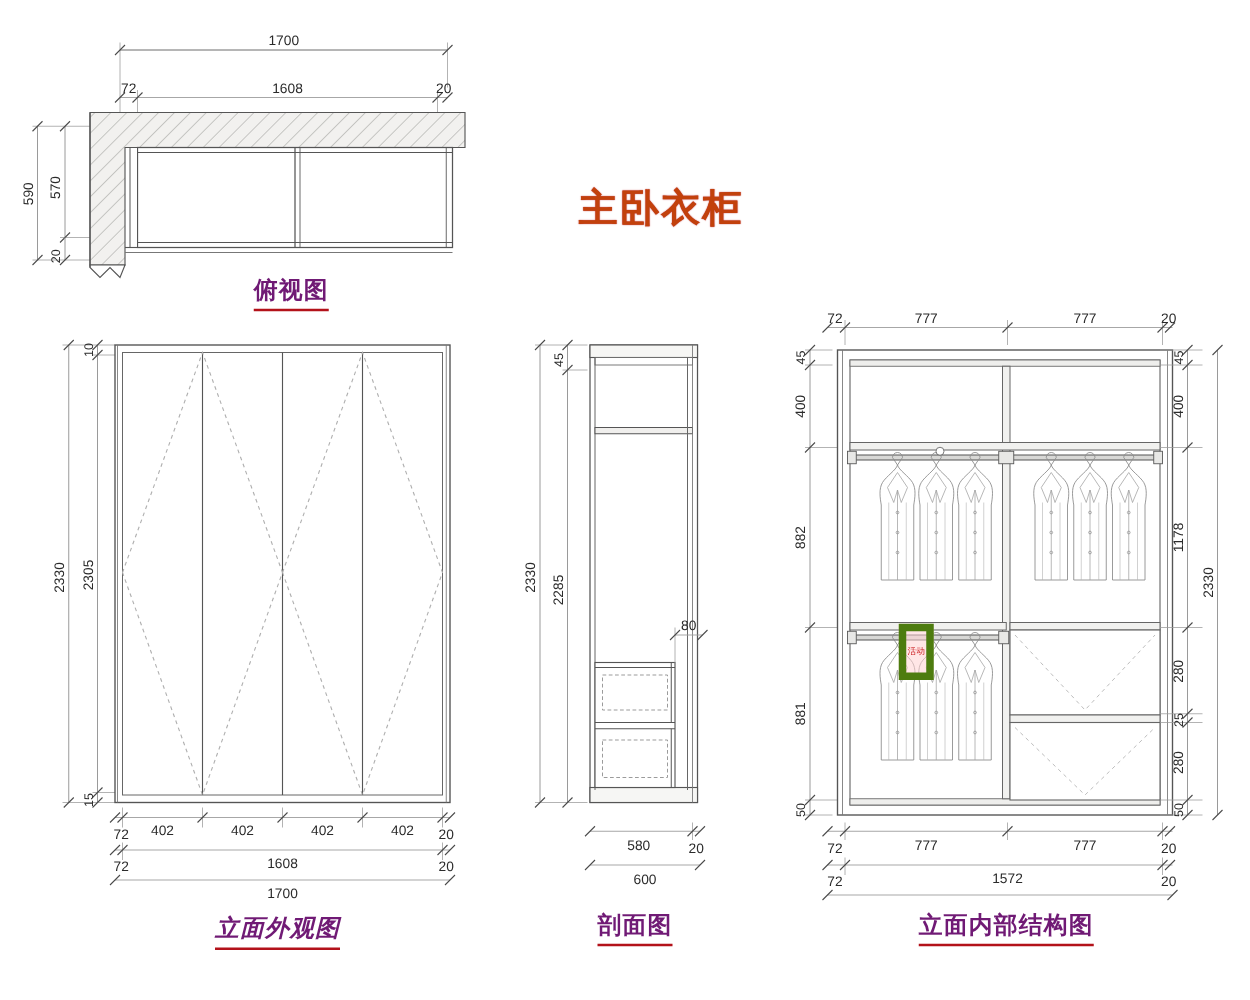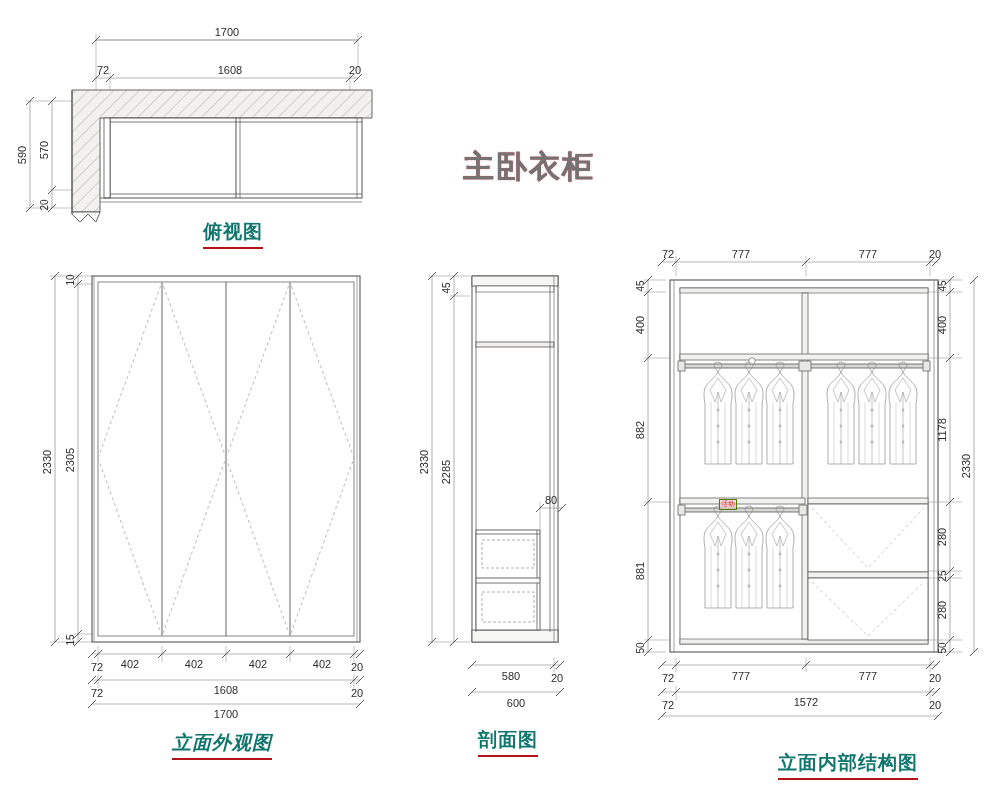--- a/index.html
+++ b/index.html
@@ -24,44 +24,44 @@
   .dimtxt-sm {
     font-family: "Liberation Sans", "DejaVu Sans", sans-serif;
     font-size: 10px;
     fill: #2b2b2b;
   }
   .viewtitle {
     position: absolute;
     font-family: "DejaVu Sans", "Liberation Sans", sans-serif;
     font-size: 19px;
     font-weight: bold;
-    color: #0f766e;
+    color: #701a75;
     letter-spacing: 1px;
     border-bottom: 2px solid #b3121a;
     padding-bottom: 2px;
     white-space: nowrap;
   }
   .maintitle {
     position: absolute;
     font-family: "DejaVu Sans", "Liberation Sans", sans-serif;
     font-size: 31px;
     font-weight: bold;
-    color: #737373;
+    color: #c2410c;
     letter-spacing: 2px;
     white-space: nowrap;
     text-shadow: 0px 0px 1px #b01017;
   }
   .redlabel {
     position: absolute;
     font-family: "DejaVu Sans", "Liberation Sans", sans-serif;
     font-size: 7px;
     color: #cc1f22;
     background: rgba(255,210,210,0.55);
-    border: 1px solid #4d7c0f;
-    padding: 0 1px;
+    border: 6px solid #4d7c0f;
+    padding: 12px 1px;
     line-height: 9px;
     white-space: nowrap;
   }
 </style>
 </head>
 <body>
 
 <div id="page">
 
   <svg id="svg-top" style="position:absolute;left:0;top:0;" width="420" height="260">
@@ -482,15 +482,15 @@
     <g>
       <line x1="52" y1="476" x2="328" y2="476" stroke="#9a9a9a" stroke-width="0.7"></line>
       <line x1="48" y1="480" x2="56" y2="472" stroke="#4a4a4a" stroke-width="0.9"></line>
       <line x1="324" y1="480" x2="332" y2="472" stroke="#4a4a4a" stroke-width="0.9"></line>
       <text class="dimtxt" x="192" y="490" text-anchor="middle">1700</text>
     </g>
   </svg>
 
   <div class="redlabel" style="left:719px; top:499px;">活动</div>
 
-  <div class="viewtitle" style="left:735px; top:750px;margin-left:43px;">立面内部结构图</div>
+  <div class="viewtitle" style="left:735px; top:727px;">立面内部结构图</div>
 
 </div>
 
 </body></html>

